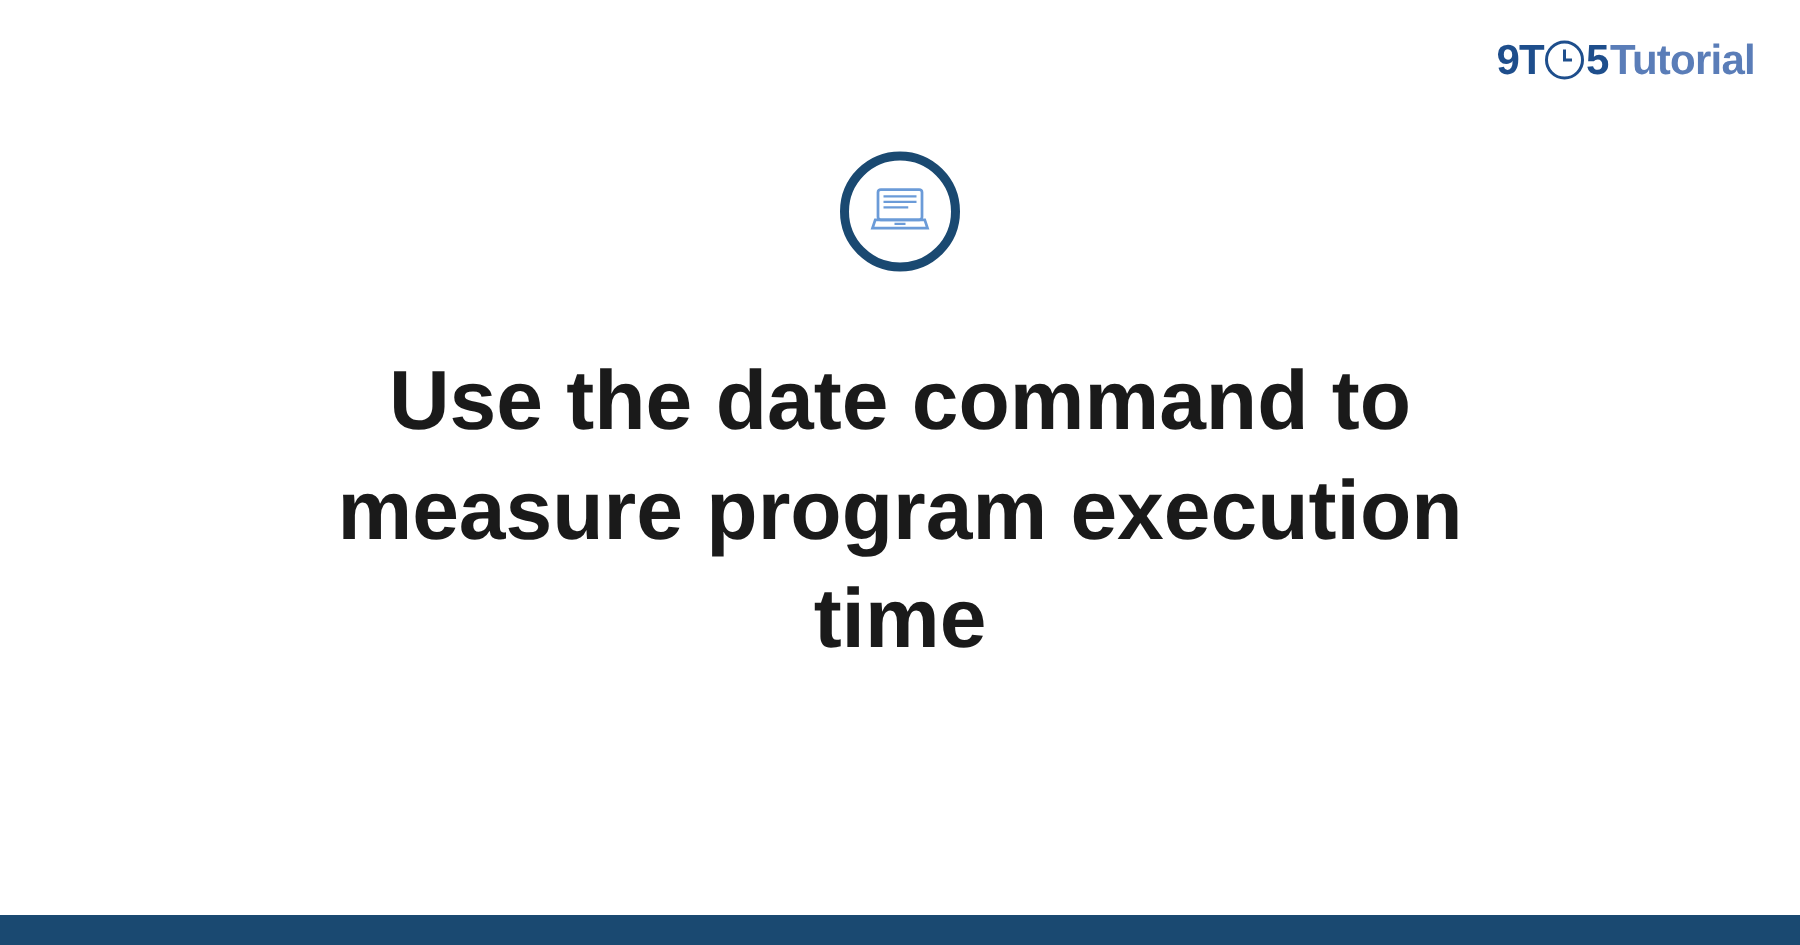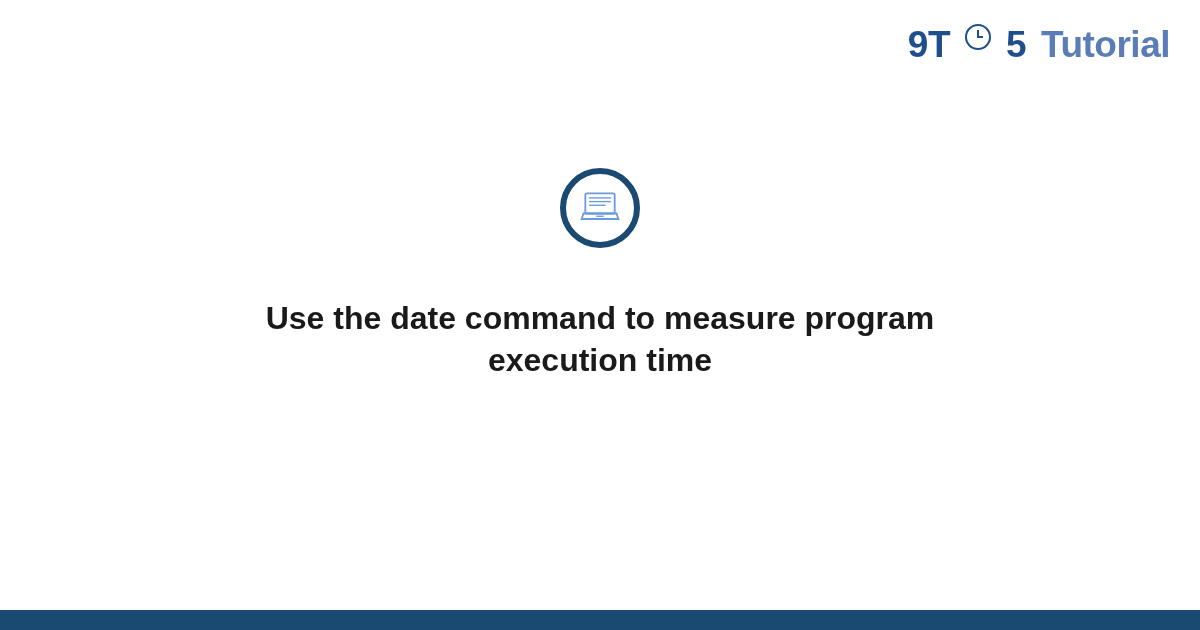--- a/index.html
+++ b/index.html
@@ -12,27 +12,26 @@
       height: 630px;
       background: #ffffff;
       font-family: -apple-system, BlinkMacSystemFont, "Segoe UI", Helvetica, Arial, sans-serif;
       position: relative;
       overflow: hidden;
     }
     .logo {
       position: absolute;
       top: 24px;
       right: 30px;
-      font-size: 37px;
+      font-size: 28px;
       font-weight: 600;
       color: #1e4e8c;
       letter-spacing: -0.5px;
       display: flex;
-      align-items: flex-start;
-      gap: 14px;
+      align-items: center;
     }
     .logo-9t {
       font-weight: 700;
     }
     .logo-clock {
       display: inline-flex;
       align-items: center;
       justify-content: center;
       width: 26px;
       height: 26px;
@@ -90,21 +89,21 @@
       align-items: center;
       justify-content: center;
       margin-bottom: 50px;
       margin-top: -60px;
     }
     .laptop-svg {
       width: 44px;
       height: 44px;
     }
     .title {
-      font-size: 32px;
+      font-size: 56px;
       font-weight: 700;
       color: #1a1a1a;
       text-align: center;
       line-height: 1.3;
       max-width: 900px;
       padding: 0 40px;
     }
     .footer-bar {
       position: absolute;
       bottom: 0;

